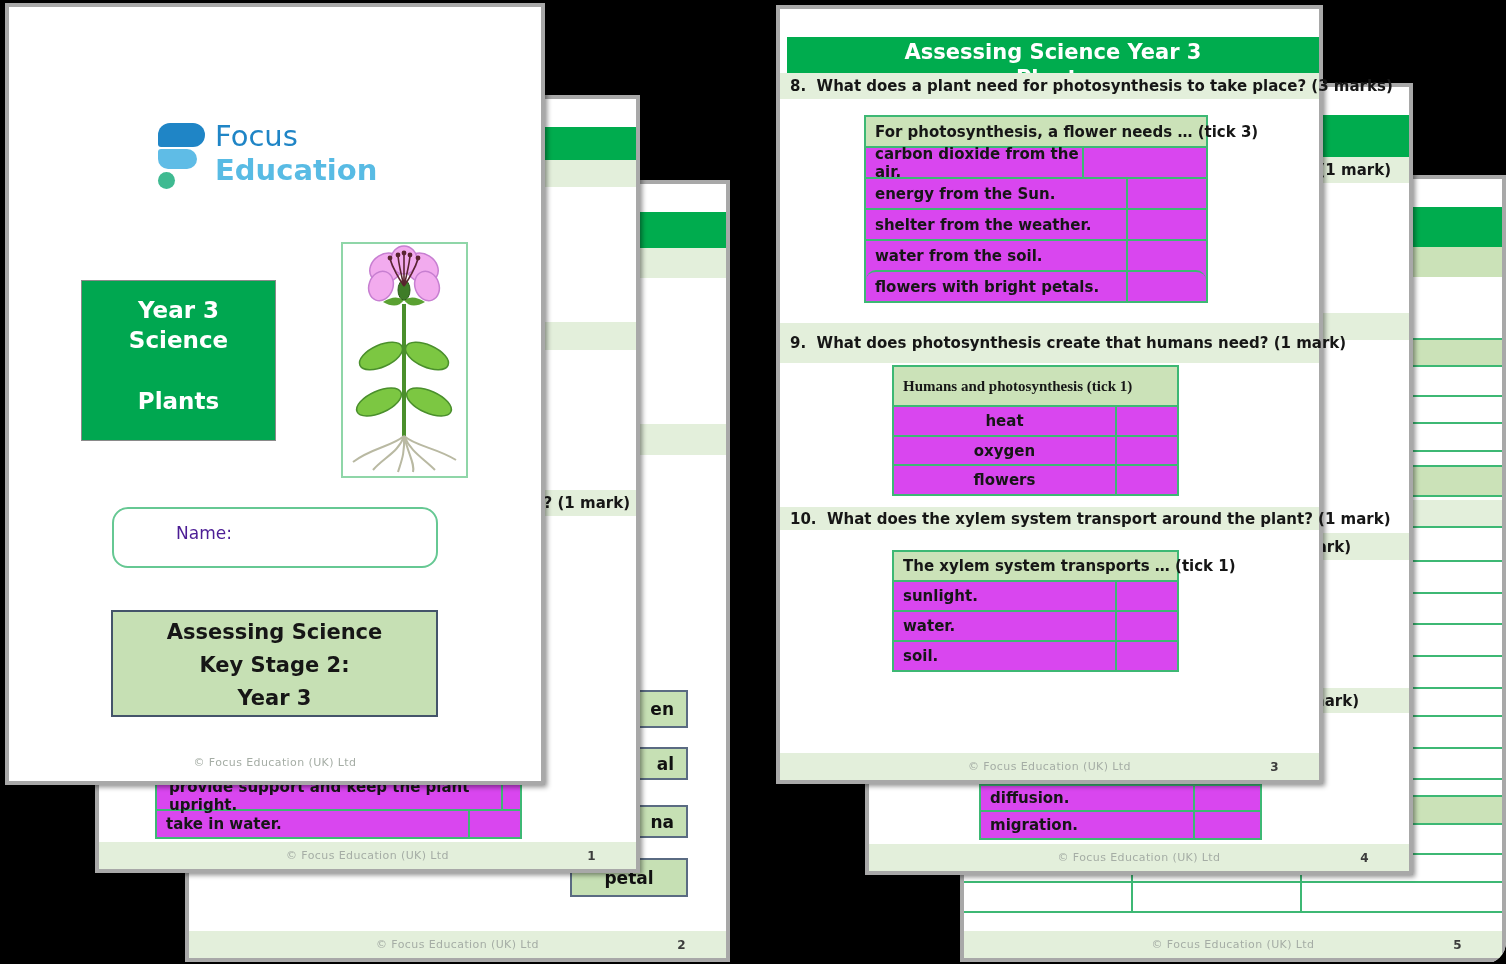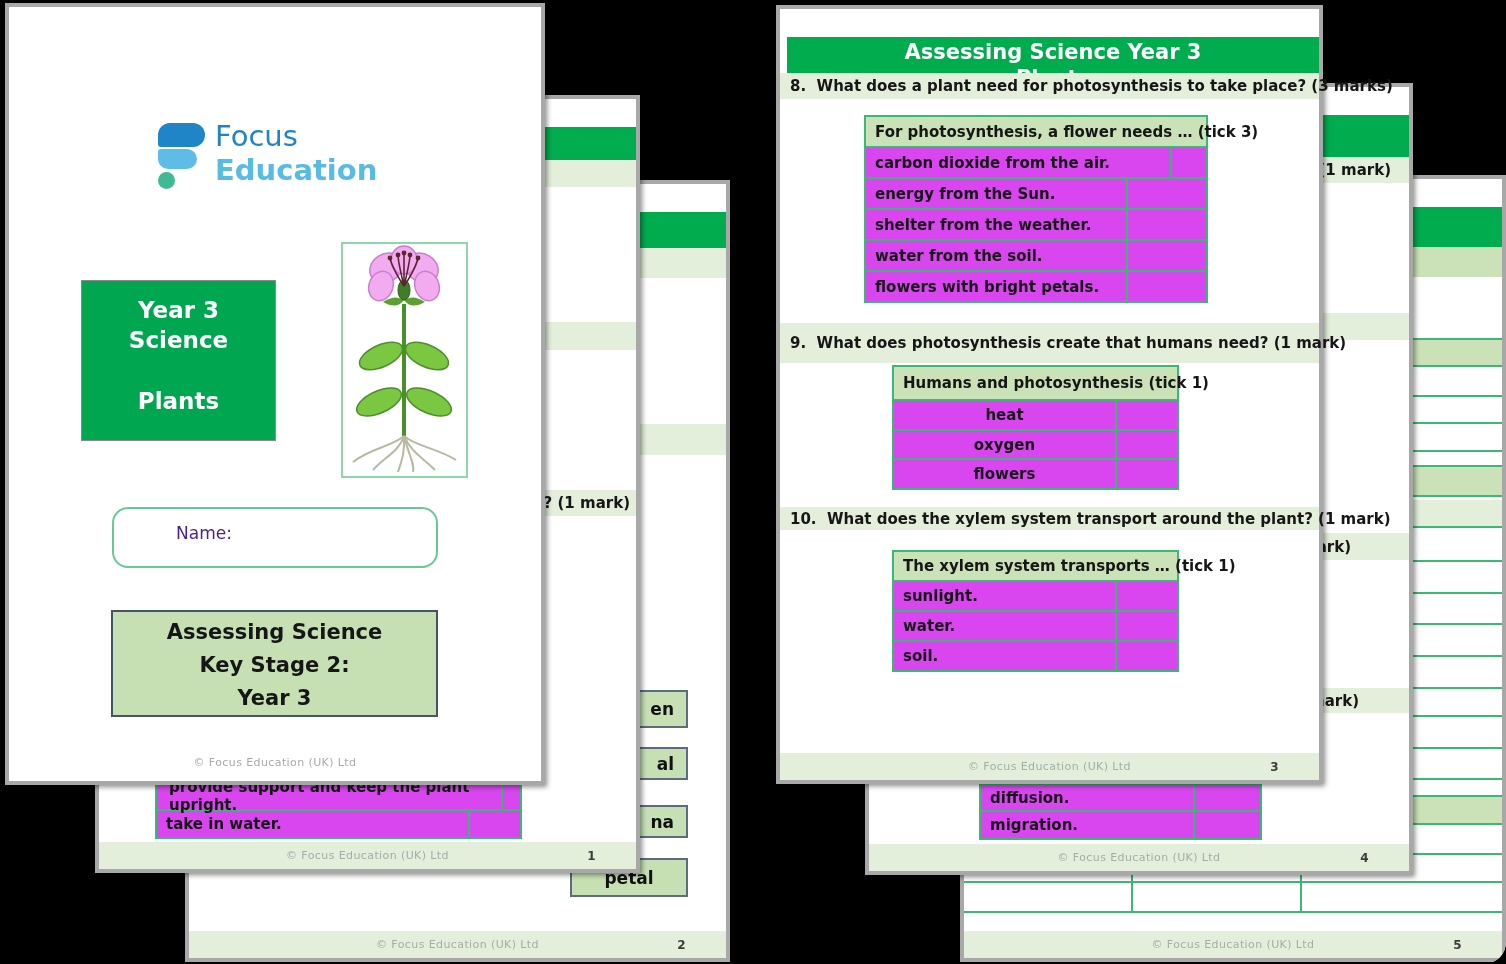--- a/index.html
+++ b/index.html
@@ -253,46 +253,46 @@
       <div class="h3line" style="top:3px;">Assessing Science Year 3</div>
       <div class="h3line" style="top:29px;">Plants</div>
     </div>
 
     <div class="band" style="top:64px;height:26px;">
       <span class="qtext">8.  What does a plant need for photosynthesis to take place? (3 marks)</span>
     </div>
     <div class="tbl" style="left:84px;top:106px;width:344px;">
       <div class="thead" style="height:29px;">For photosynthesis, a flower needs … (tick 3)</div>
       <div class="trow" style="height:31px;">
-        <div class="tcell" style="width:304px;">carbon dioxide from the air.</div>
+        <div class="tcell" style="width:216px;">carbon dioxide from the air.</div>
         <div class="tick" style="flex:1;"></div>
       </div>
       <div class="trow" style="height:31px;">
         <div class="tcell" style="width:260px;">energy from the Sun.</div>
         <div class="tick" style="flex:1;"></div>
       </div>
       <div class="trow" style="height:31px;">
         <div class="tcell" style="width:260px;">shelter from the weather.</div>
         <div class="tick" style="flex:1;"></div>
       </div>
       <div class="trow" style="height:31px;">
         <div class="tcell" style="width:260px;">water from the soil.</div>
         <div class="tick" style="flex:1;"></div>
       </div>
-      <div class="trow" style="height:31px;">
+      <div class="trow" style="height:31px;border-radius:10px;">
         <div class="tcell" style="width:260px;">flowers with bright petals.</div>
         <div class="tick" style="flex:1;"></div>
       </div>
     </div>
 
     <div class="band" style="top:314px;height:40px;">
       <span class="qtext">9.  What does photosynthesis create that humans need? (1 mark)</span>
     </div>
     <div class="tbl" style="left:112px;top:356px;width:287px;">
-      <div class="thead" style="height:32px;">Humans and photosynthesis (tick 1)</div>
+      <div class="thead" style="height:38px;font-family:Liberation Serif, serif;">Humans and photosynthesis (tick 1)</div>
       <div class="trow" style="height:30px;">
         <div class="tcell center" style="width:221px;">heat</div>
         <div class="tick" style="flex:1;"></div>
       </div>
       <div class="trow" style="height:29px;">
         <div class="tcell center" style="width:221px;">oxygen</div>
         <div class="tick" style="flex:1;"></div>
       </div>
       <div class="trow" style="height:30px;">
         <div class="tcell center" style="width:221px;">flowers</div>

